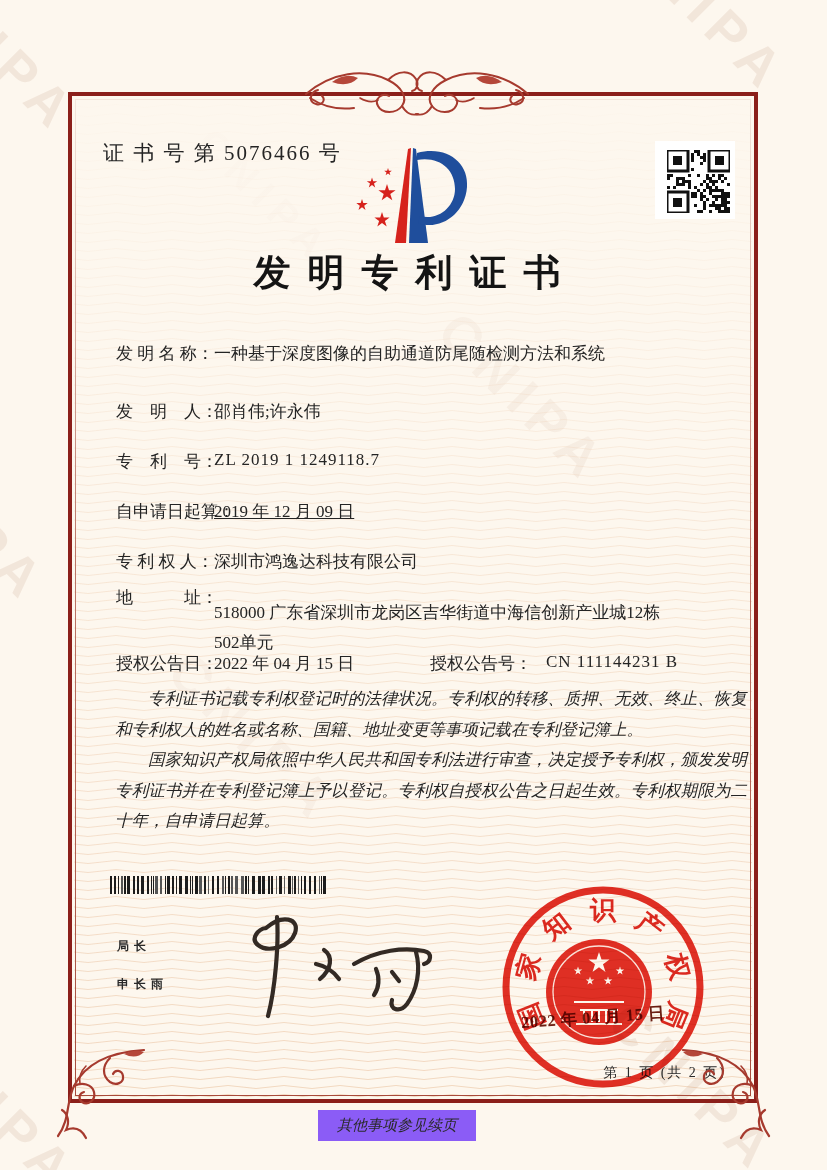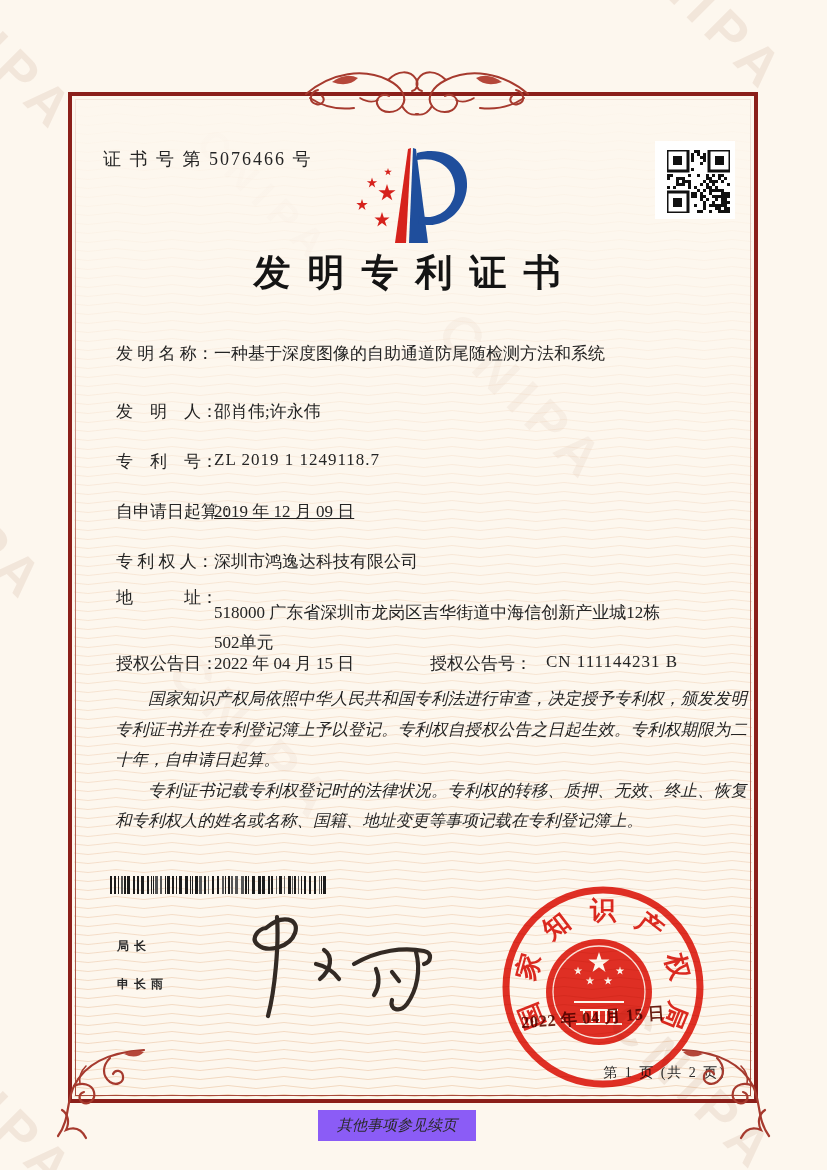--- a/index.html
+++ b/index.html
@@ -11,21 +11,21 @@
       transform:rotate(45deg);transform-origin:0 0;white-space:nowrap;pointer-events:none;}
   
   .frame{position:absolute;left:68px;top:92px;width:682px;height:1003px;
          border:4px solid #8b1f1a;z-index:2;}
   .frame-inner{position:absolute;inset:3px;border:1px solid #a84a3a;}
   #waves{position:absolute;left:2px;top:2px;z-index:0;}
   .wavefade{position:absolute;inset:0;z-index:1;
             background:linear-gradient(rgba(253,247,238,.9),rgba(253,247,238,.25) 45%,rgba(253,247,238,0));}
   
   .abs{position:absolute;z-index:5;}
-  .certno{left:103px;top:139px;font-size:18px;letter-spacing:2px;color:#242424;margin-top:8px;}
+  .certno{left:103px;top:139px;font-size:21px;letter-spacing:2px;color:#242424;}
   .title{left:0;top:248px;width:827px;text-align:center;font-size:37px;font-weight:bold;
          letter-spacing:17px;padding-left:4px;box-sizing:border-box;color:#141414;}
   .flabel{left:116px;font-size:17px;color:#242424;white-space:pre;}
   .fvalue{left:214px;font-size:17px;color:#242424;}
   .paras{left:115px;top:684px;width:632px;font-size:16.5px;line-height:30.5px;
          text-align:justify;font-style:italic;color:#242424;}
   .paras p{margin:0;text-indent:2em;}
   .officer{font-family:"Liberation Sans","DejaVu Sans",sans-serif;font-weight:bold;
            font-size:12px;letter-spacing:5px;color:#2a2a2a;}
   .footerpage{left:0;top:1064px;width:726px;text-align:right;font-size:14px;
@@ -347,22 +347,22 @@
 
   <div class="abs flabel" style="top:586px;">地　　　址：</div>
   <div class="abs fvalue" style="top:598px;width:455px;line-height:30px;">518000 广东省深圳市龙岗区吉华街道中海信创新产业城12栋502单元</div>
 
   <div class="abs flabel" style="top:652px;">授权公告日：</div>
   <div class="abs fvalue" style="top:652px;">2022 年 04 月 15 日</div>
   <div class="abs flabel" style="left:430px;top:652px;">授权公告号：</div>
   <div class="abs fvalue" style="left:546px;top:652px;letter-spacing:1px;">CN 111144231 B</div>
 
   <div class="abs paras">
+    <p>专利证书记载专利权登记时的法律状况。专利权的转移、质押、无效、终止、恢复和专利权人的姓名或名称、国籍、地址变更等事项记载在专利登记簿上。</p>
     <p>国家知识产权局依照中华人民共和国专利法进行审查，决定授予专利权，颁发发明专利证书并在专利登记簿上予以登记。专利权自授权公告之日起生效。专利权期限为二十年，自申请日起算。</p>
-    <p>专利证书记载专利权登记时的法律状况。专利权的转移、质押、无效、终止、恢复和专利权人的姓名或名称、国籍、地址变更等事项记载在专利登记簿上。</p>
   </div>
 
   <svg class="abs" style="left:110px;top:876px;" width="218" height="18" id="barcode">
       <rect x="0" y="0" width="2" height="18" fill="#1c1c1c"></rect>
       <rect x="4" y="0" width="2" height="18" fill="#1c1c1c"></rect>
       <rect x="8" y="0" width="1" height="18" fill="#1c1c1c"></rect>
       <rect x="11" y="0" width="2" height="18" fill="#555"></rect>
       <rect x="14" y="0" width="2" height="18" fill="#1c1c1c"></rect>
       <rect x="17" y="0" width="3" height="18" fill="#1c1c1c"></rect>
       <rect x="23" y="0" width="2" height="18" fill="#1c1c1c"></rect>

